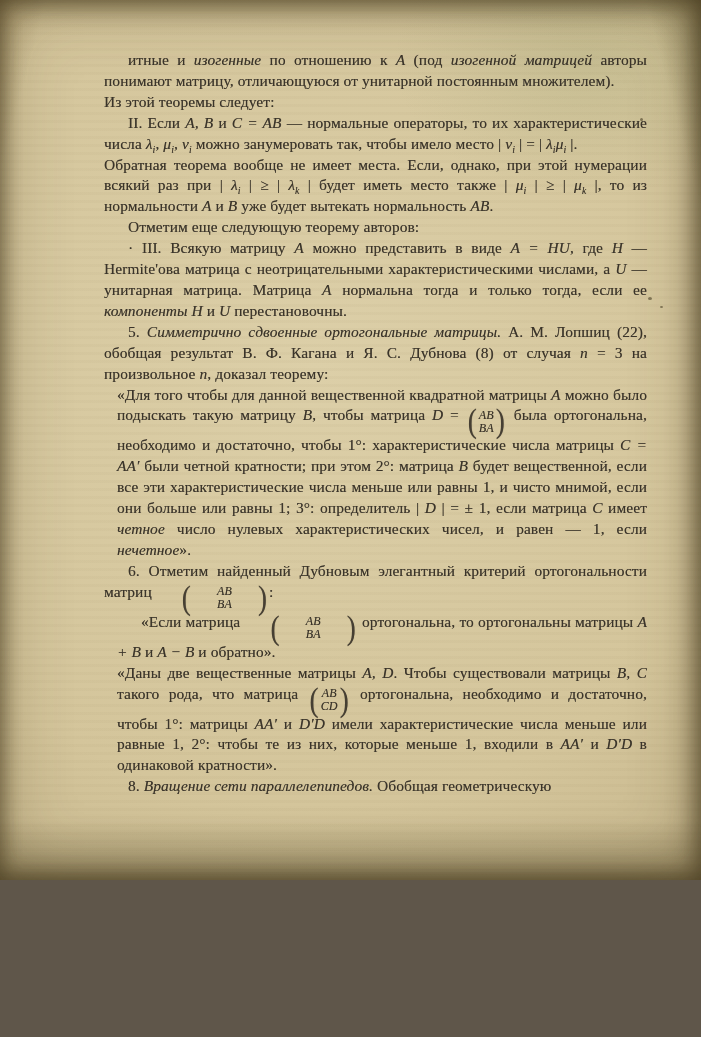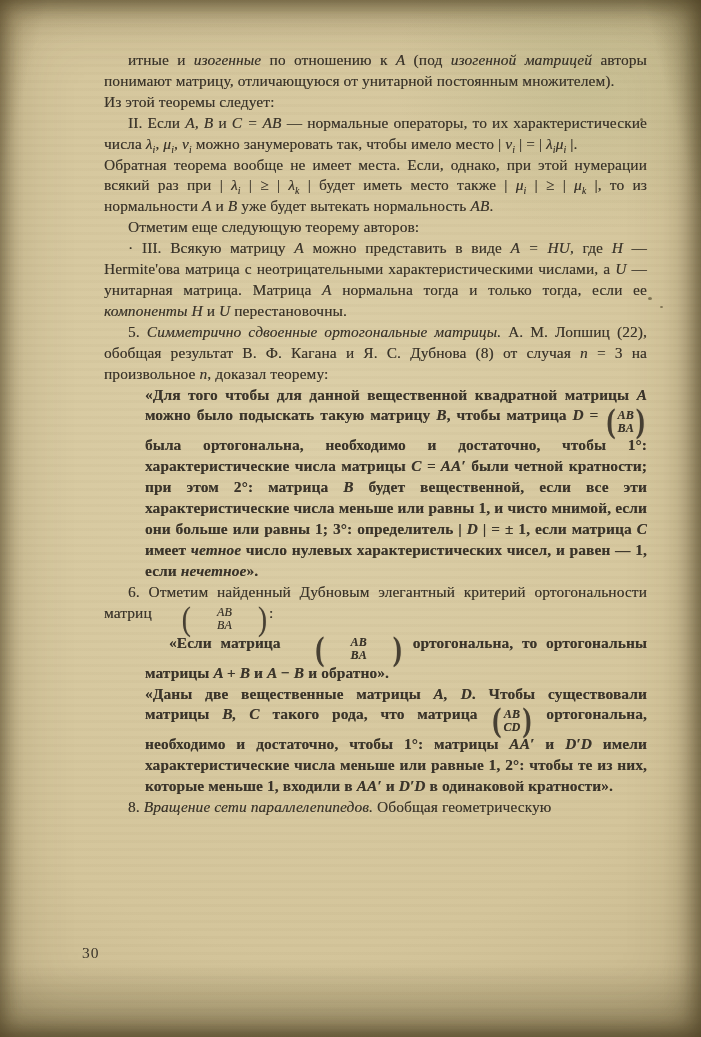--- a/index.html
+++ b/index.html
@@ -1,19 +1,19 @@
 <!DOCTYPE html>
 <html style="--paper: #dccfa8; --ink: #3a342a;"><head>
 <meta charset="utf-8">
 <style>
   html, body { margin: 0; padding: 0; background: #5f564a; }
   .page {
     position: relative;
     width: 701px;
-    height: 1037px;
+    height: 880px;
     margin: 0 auto;
     overflow: hidden;
     font-family: "Liberation Serif", "DejaVu Serif", serif;
     color: var(--ink, #3a342a);
     background:
       radial-gradient(40% 22% at 84% 7%, rgba(125,145,95,0.16), rgba(0,0,0,0) 70%),
       linear-gradient(105deg, rgba(120,100,60,0.30) 0%, rgba(0,0,0,0) 5%),
       linear-gradient(255deg, rgba(100,88,52,0.45) 0%, rgba(0,0,0,0) 6%),
       linear-gradient(to bottom, rgba(125,110,70,0.22) 0, rgba(0,0,0,0) 4%, rgba(0,0,0,0) 93%, rgba(92,82,48,0.42) 100%),
       repeating-linear-gradient(to bottom, rgba(120,100,60,0.035) 0 3px, rgba(0,0,0,0) 3px 8px),
@@ -37,21 +37,21 @@
     top: 50px;
     width: 543px;
     font-size: 15.3px;
     line-height: 20.9px;
     text-align: justify;
     letter-spacing: 0.15px;
     text-shadow: 0.2px 0.2px 0.6px rgba(54,48,38,0.55);
   }
   .para { margin: 0; }
   .para.indent { text-indent: 24px; }
-  .para.quote { margin-left: 41px; font-weight: bold; }
+  .para.quote { margin-left: 13px; }
   .it { font-style: italic; }
   sub, sup { font-size: 0.62em; line-height: 0; }
   .matrix {
     display: inline-flex;
     align-items: center;
     vertical-align: -10px;
     font-style: italic;
     line-height: 1;
     margin: 0 2px;
   }

